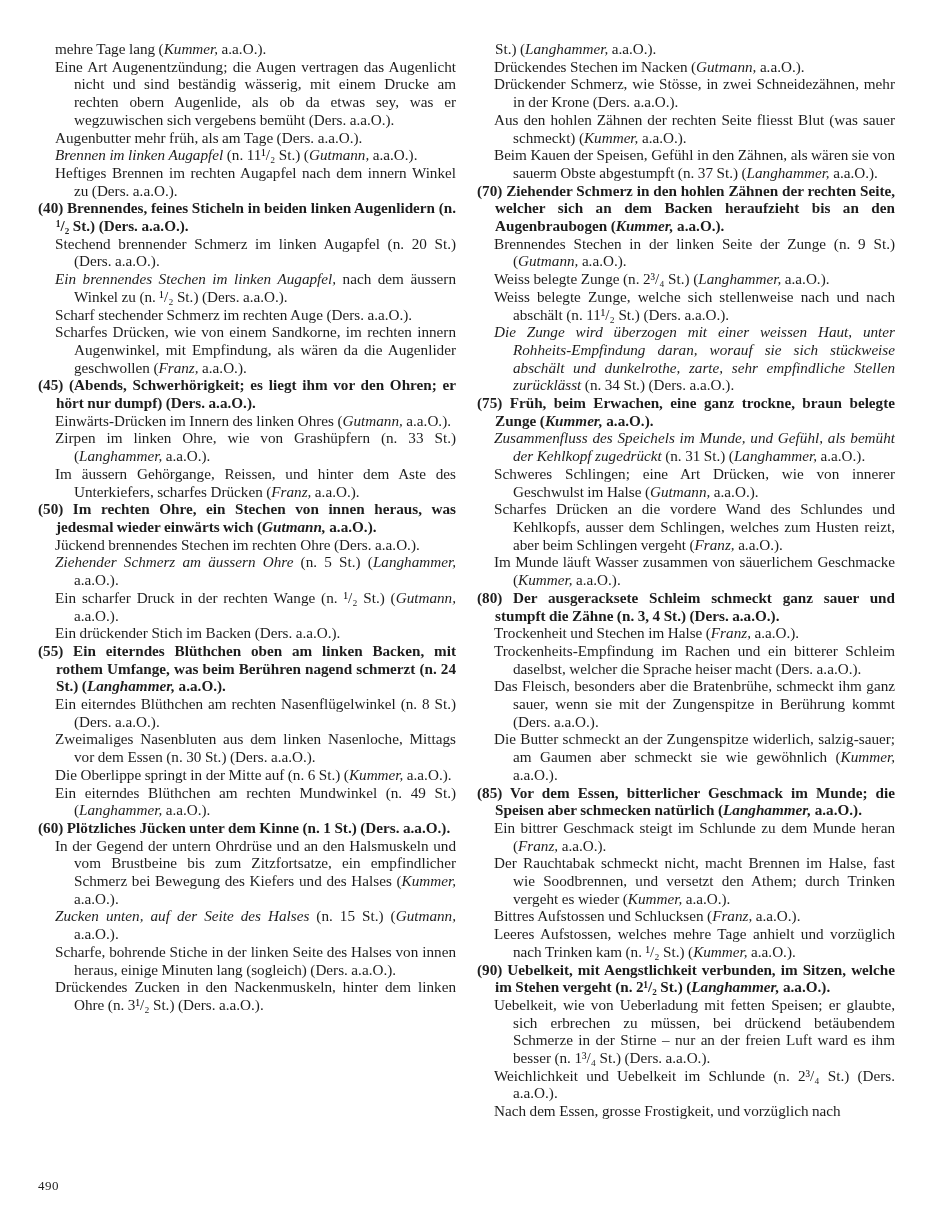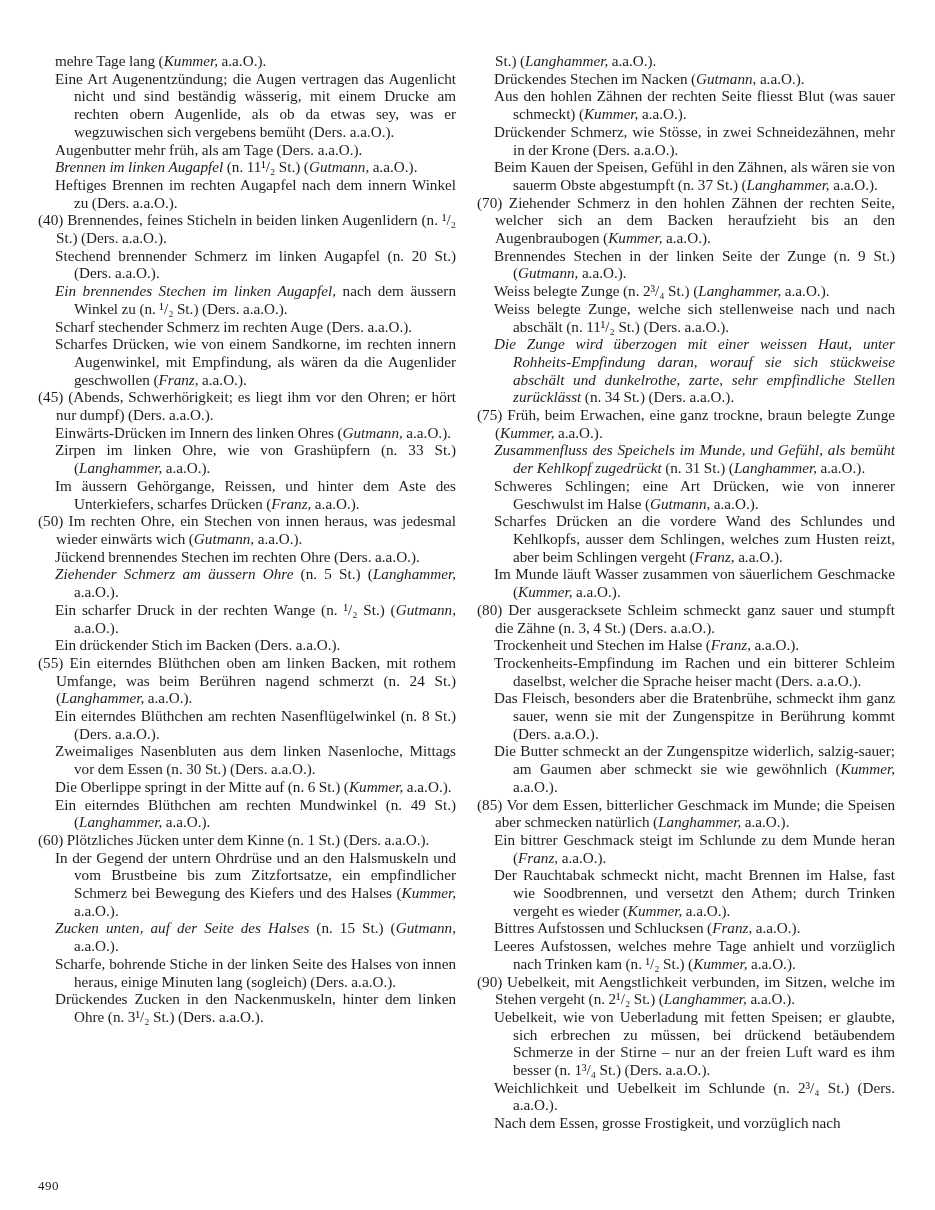--- a/index.html
+++ b/index.html
@@ -13,41 +13,41 @@
     height: 1210px;
     background: #ffffff;
     font-family: "Liberation Serif", "DejaVu Serif", serif;
     color: #1d1d1d;
     overflow: hidden;
   }
   .columns {
     display: flex;
     padding: 40px 40px 0 38px;
     gap: 21px;
-    margin-top: 12px;
   }
   .col {
     width: 418px;
     max-height: 1132px;
     overflow: hidden;
     text-align: justify;
     font-size: 15.2px;
     line-height: 17.7px;
     hyphens: auto;
     -webkit-hyphens: auto;
     word-spacing: -0.02em;
   }
   .col p.entry {
     margin: 0;
     padding-left: 36px;
     text-indent: -19px;
   }
   .col p.entry.numbered {
     padding-left: 18px;
     text-indent: -18px;
+    font-weight: bold;
   }
   .col p.entry.cont {
     padding-left: 18px;
     text-indent: 0;
   }
   .col i {
     font-style: italic;
   }
   .page-number {
     position: absolute;
@@ -91,22 +91,22 @@
         <p class="entry">Ein eiterndes Blüthchen am rechten Mundwinkel (n. 49 St.) (<i>Langhammer,</i> a.a.O.).</p>
         <p class="entry numbered">(60) Plötzliches Jücken unter dem Kinne (n. 1 St.) (Ders. a.a.O.).</p>
         <p class="entry">In der Gegend der untern Ohrdrüse und an den Halsmuskeln und vom Brustbeine bis zum Zitzfortsatze, ein empfindlicher Schmerz bei Bewegung des Kiefers und des Halses (<i>Kummer,</i> a.a.O.).</p>
         <p class="entry"><i>Zucken unten, auf der Seite des Halses</i> (n. 15 St.) (<i>Gutmann,</i> a.a.O.).</p>
         <p class="entry">Scharfe, bohrende Stiche in der linken Seite des Halses von innen heraus, einige Minuten lang (sogleich) (Ders. a.a.O.).</p>
         <p class="entry">Drückendes Zucken in den Nackenmuskeln, hinter dem linken Ohre (n. 3¹/₂ St.) (Ders. a.a.O.).</p>
       </div>
     <div class="col">
         <p class="entry cont">St.) (<i>Langhammer,</i> a.a.O.).</p>
         <p class="entry">Drückendes Stechen im Nacken (<i>Gutmann,</i> a.a.O.).</p>
+        <p class="entry">Drückender Schmerz, wie Stösse, in zwei Schneidezähnen, mehr in der Krone (Ders. a.a.O.).</p>
         <p class="entry">Aus den hohlen Zähnen der rechten Seite fliesst Blut (was sauer schmeckt) (<i>Kummer,</i> a.a.O.).</p>
-        <p class="entry">Drückender Schmerz, wie Stösse, in zwei Schneidezähnen, mehr in der Krone (Ders. a.a.O.).</p>
         <p class="entry">Beim Kauen der Speisen, Gefühl in den Zähnen, als wären sie von sauerm Obste abgestumpft (n. 37 St.) (<i>Langhammer,</i> a.a.O.).</p>
         <p class="entry numbered">(70) Ziehender Schmerz in den hohlen Zähnen der rechten Seite, welcher sich an dem Backen heraufzieht bis an den Augenbraubogen (<i>Kummer,</i> a.a.O.).</p>
         <p class="entry">Brennendes Stechen in der linken Seite der Zunge (n. 9 St.) (<i>Gutmann,</i> a.a.O.).</p>
         <p class="entry">Weiss belegte Zunge (n. 2³/₄ St.) (<i>Langhammer,</i> a.a.O.).</p>
         <p class="entry">Weiss belegte Zunge, welche sich stellenweise nach und nach abschält (n. 11¹/₂ St.) (Ders. a.a.O.).</p>
         <p class="entry"><i>Die Zunge wird überzogen mit einer weissen Haut, unter Rohheits-Empfindung daran, worauf sie sich stückweise abschält und dunkelrothe, zarte, sehr empfindliche Stellen zurücklässt</i> (n. 34 St.) (Ders. a.a.O.).</p>
         <p class="entry numbered">(75) Früh, beim Erwachen, eine ganz trockne, braun belegte Zunge (<i>Kummer,</i> a.a.O.).</p>
         <p class="entry"><i>Zusammenfluss des Speichels im Munde, und Gefühl, als bemüht der Kehlkopf zugedrückt</i> (n. 31 St.) (<i>Langhammer,</i> a.a.O.).</p>
         <p class="entry">Schweres Schlingen; eine Art Drücken, wie von innerer Geschwulst im Halse (<i>Gutmann,</i> a.a.O.).</p>
         <p class="entry">Scharfes Drücken an die vordere Wand des Schlundes und Kehlkopfs, ausser dem Schlingen, welches zum Husten reizt, aber beim Schlingen vergeht (<i>Franz,</i> a.a.O.).</p>

